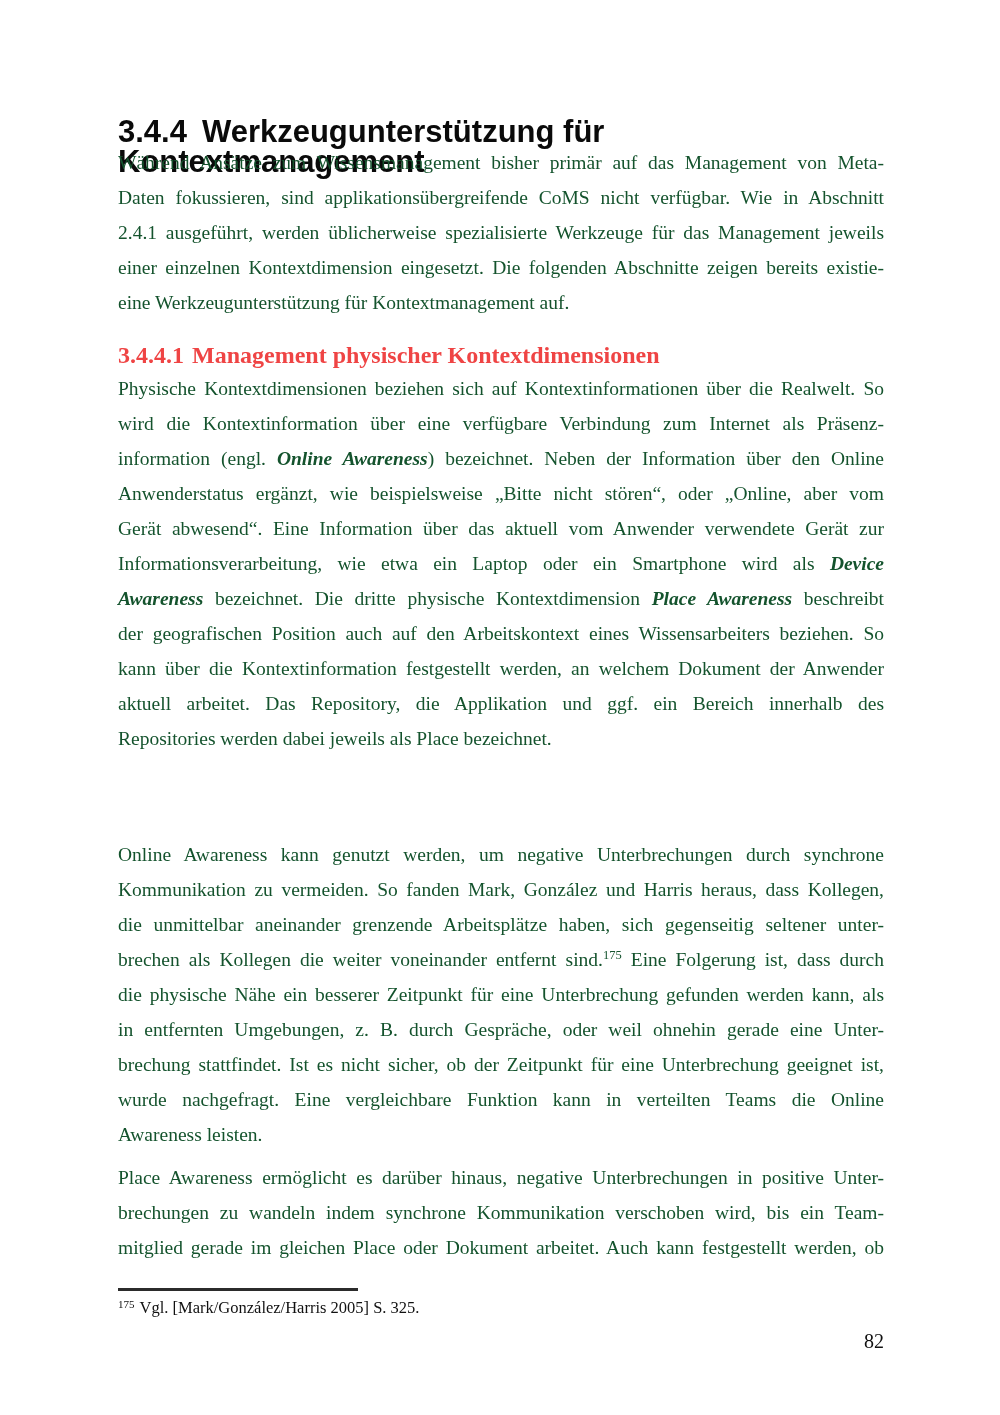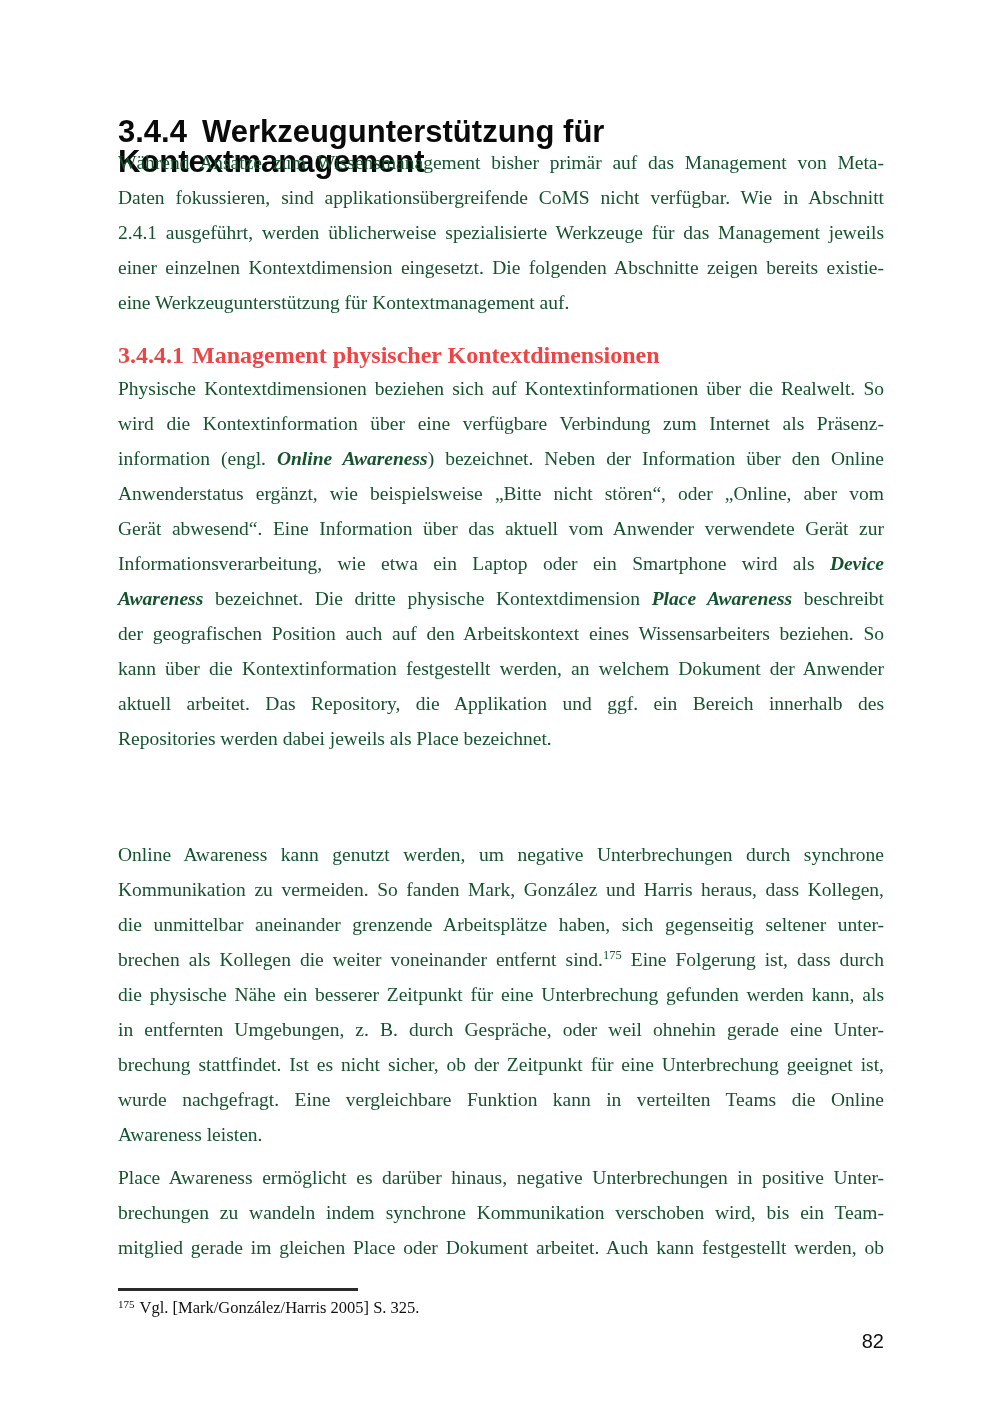--- a/index.html
+++ b/index.html
@@ -64,21 +64,21 @@
     line-height: 24px;
     color: #111111;
   }
   .fn-sup {
     font-size: 11px;
     position: relative;
     top: -5px;
     margin-right: 5px;
   }
   .page-number {
-    font-family: Liberation Sans, sans-serif;
+    font-family: Liberation Serif, serif;
     font-size: 20px;
     text-align: right;
     color: #111111;
   }
 </style>
 </head>
 <body>
 
 <div class="page">
 

